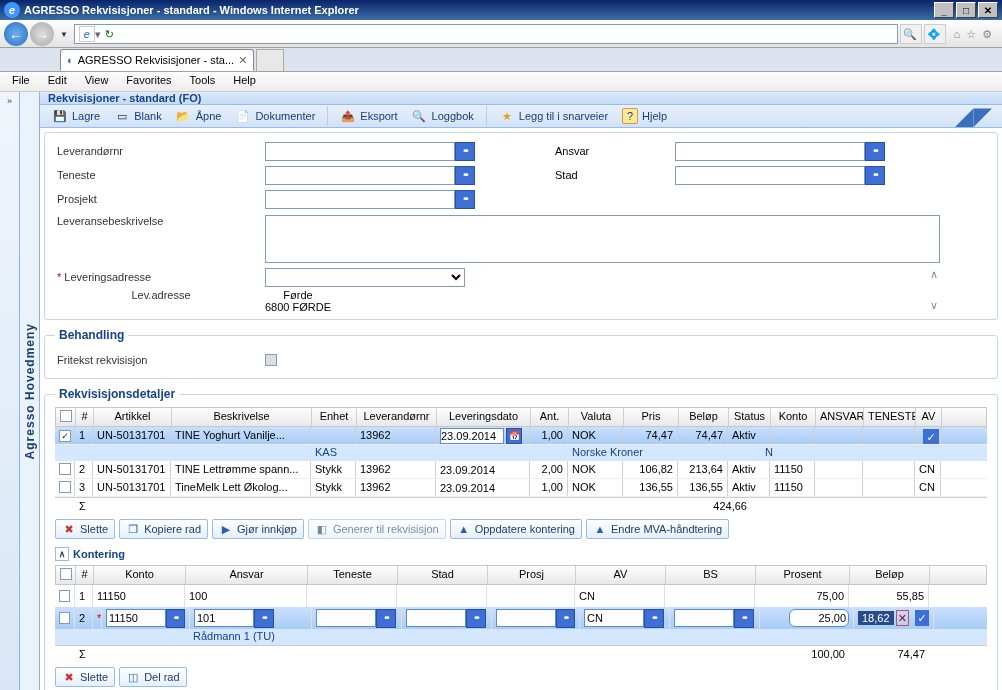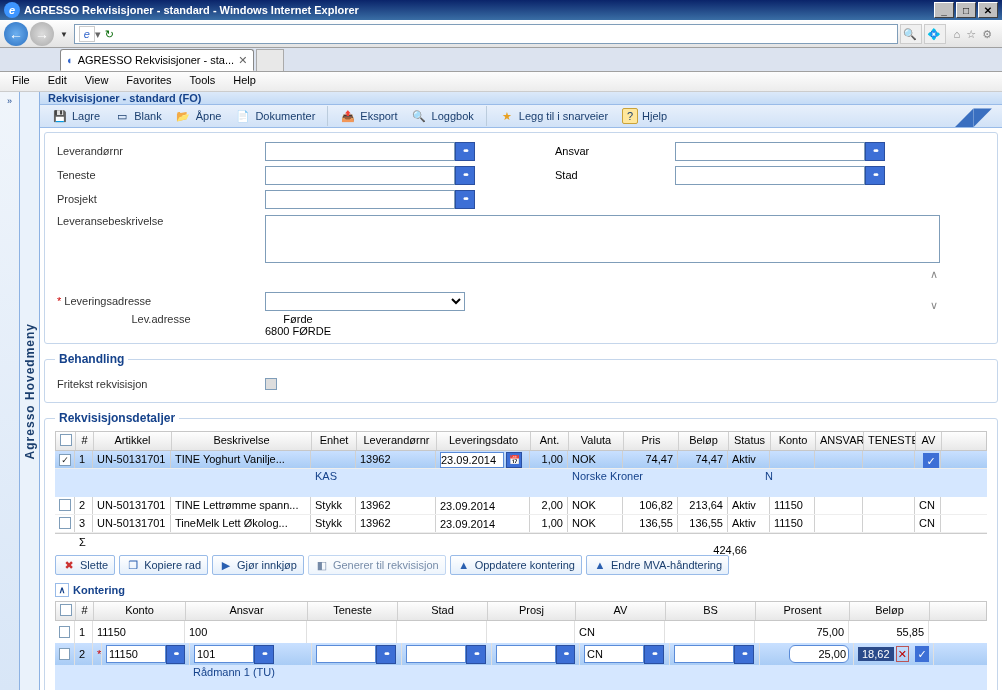--- a/index.html
+++ b/index.html
@@ -67,21 +67,21 @@
 
 fieldset { border:1px solid #c5d6eb; margin:4px; padding:6px 10px; border-radius:3px;}
 legend { color:#15428b; font-weight:bold; padding:0 4px; font-size:12px;}
 
 
 .grid-head { display:flex; background:linear-gradient(#fefefe,#e8e8e8); border:1px solid #c7c7c7; height:20px;}
 .grid-head > div, .grid-row > div { border-right:1px solid #d0d0d0; padding:2px 4px; overflow:hidden; white-space:nowrap;}
 .grid-head > div { text-align:center;}
 .grid-row { display:flex; height:18px; border-bottom:1px solid #eee;}
 .grid-row.sel { background: linear-gradient(#c9e0ff,#a9ccf5);}
-.grid-subrow { display:flex; height:28px; background:#d5e7ff; font-size:10px; color:#15428b;}
+.grid-subrow { display:flex; height:16px; background:#d5e7ff; font-size:10px; color:#15428b;}
 .grid-subrow > div{ border-right:1px solid transparent; padding:1px 4px;}
 .grid-sum { display:flex; height:18px; border-top:1px solid #ccc;}
 .grid-sum > div { padding:2px 4px;}
 .chk{width:12px;height:12px;border:1px solid #7f9db9;background:#fff;display:inline-flex;align-items:center;justify-content:center;font-size:9px;color:#222;}
 .ar{text-align:right;}
 
 
 .actions { display:flex; gap:4px; padding:4px 0; align-items:center;}
 .abtn { display:flex; align-items:center; gap:4px; padding:2px 6px; border:1px solid #99bbe8; background:linear-gradient(#fff,#e4effb); color:#1a3e6e; border-radius:2px; cursor:pointer;}
 .abtn .aicon{width:14px;height:14px;display:flex;align-items:center;justify-content:center;}
@@ -223,21 +223,21 @@
         <div class="frow" style="align-items:flex-start;padding-top:4px;">
           <span class="flabel">Leveransebeskrivelse</span>
           <div style="position:relative;">
             <textarea class="tarea" style=""></textarea>
             <div class="scroll-ind">
                 <span>∧</span>
                 <span>∨</span>
               </div>
           </div>
         </div>
-        <div class="frow" style="margin-top:24px;">
+        <div class="frow" style="margin-top:0;">
           <span class="flabel"><span class="req">*</span><span>Leveringsadresse</span></span>
           <select class="finput"></select>
         </div>
         <div class="frow" style="align-items:flex-start;text-align:center;">
           <span class="flabel">Lev.adresse</span>
           <div style="white-space:pre;">Førde
 6800 FØRDE</div>
         </div>
       </div>
 
@@ -339,21 +339,21 @@
               <div style="width:45px;">11150</div>
               <div style="width:48px;"></div>
               <div style="width:52px;"></div>
               <div style="width:26px;">CN</div>
             </div>
           </div>
         <div class="grid-sum">
           <div style="width:20px;"></div>
           <div style="width:18px;">Σ</div>
           <div style="width:608px;"></div>
-          <div style="width:50px;margin-top:8px;" class="ar">424,66</div>
+          <div style="width:50px;" class="ar">424,66</div>
         </div>
         <div class="actions">
           <div class="abtn">
               <span class="aicon" style="color:#c33">✖</span>
               <span>Slette</span>
             </div>
           <div class="abtn">
               <span class="aicon" style="color:#2a5fb0">❐</span>
               <span>Kopiere rad</span>
             </div>

